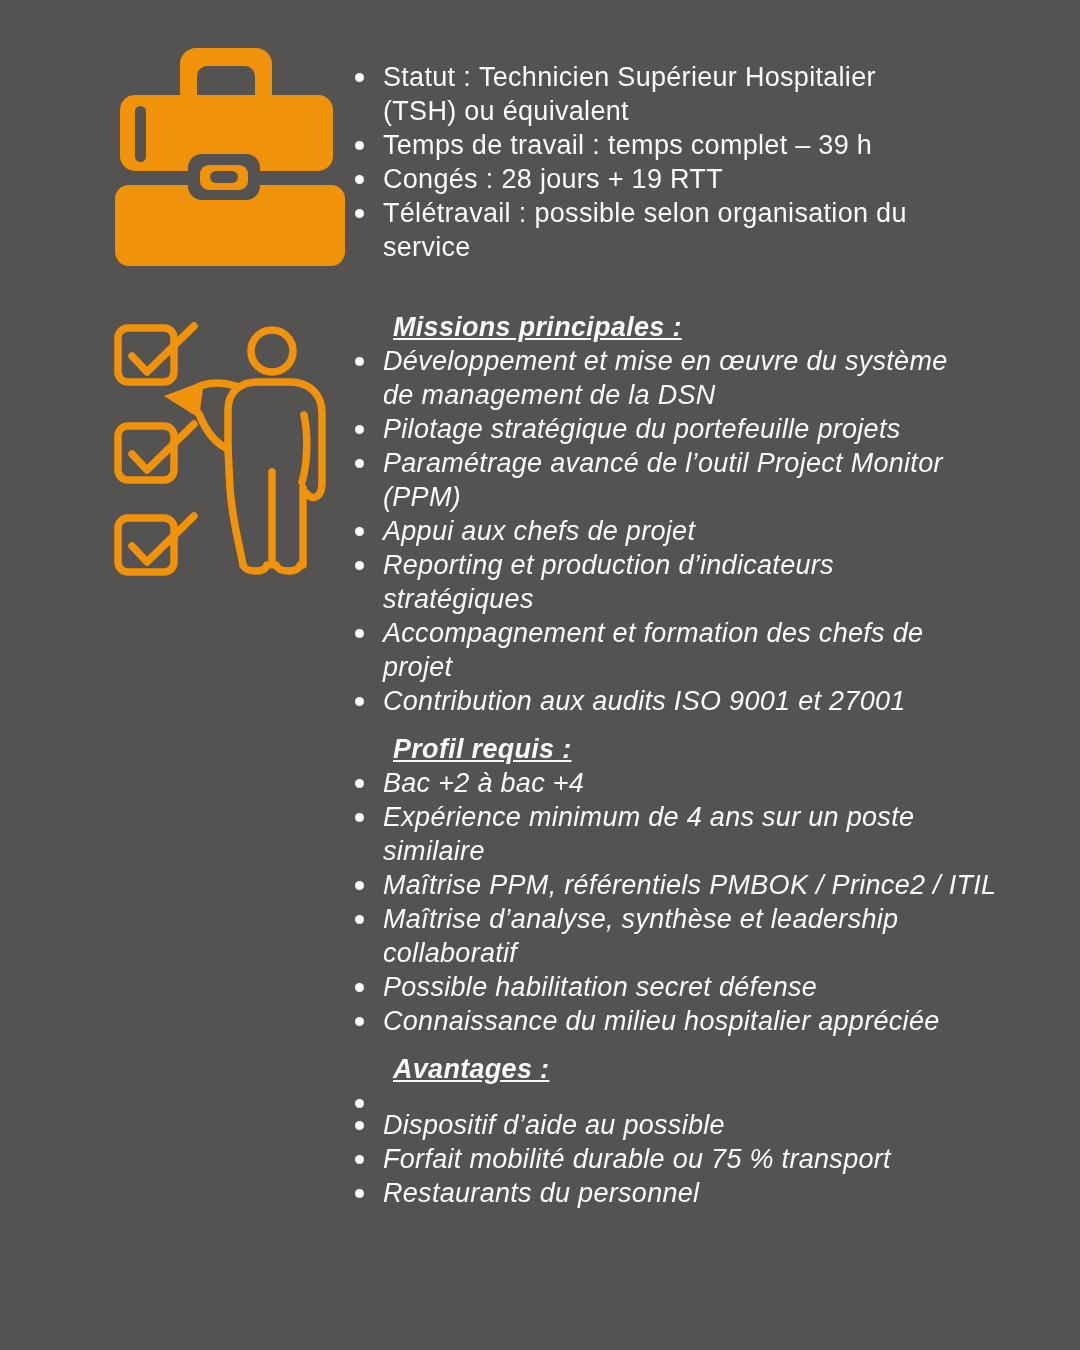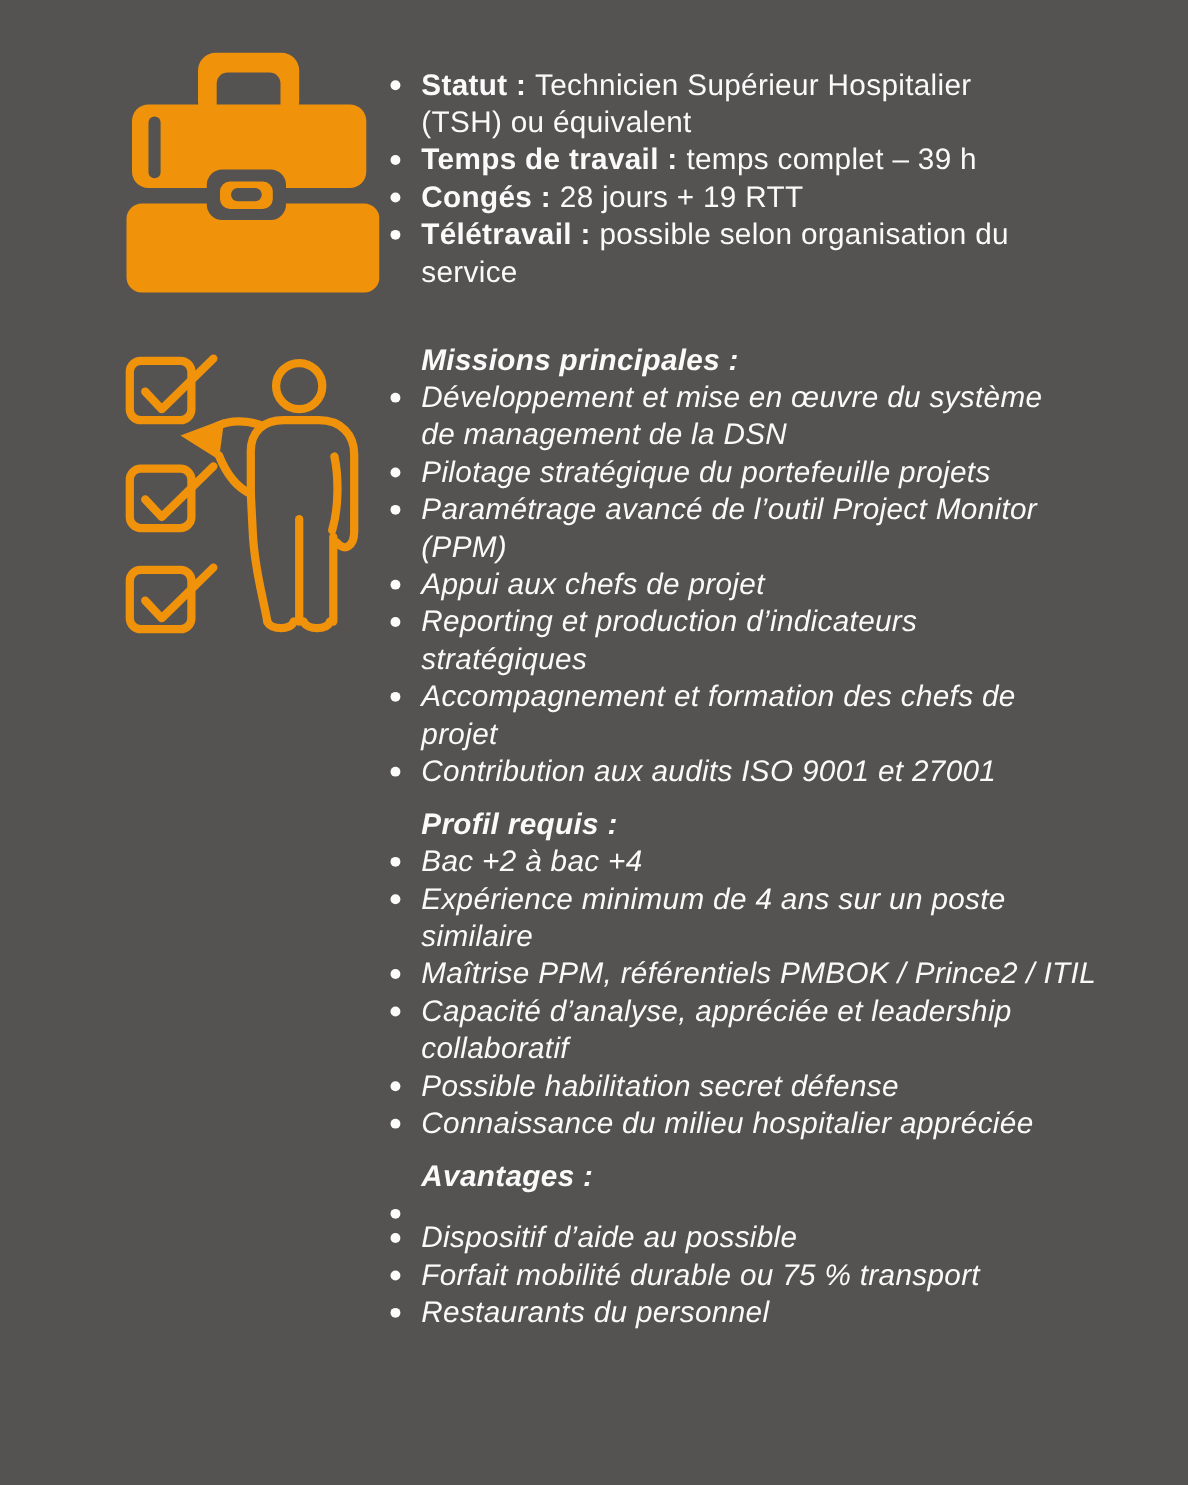--- a/index.html
+++ b/index.html
@@ -18,25 +18,25 @@
     position:absolute;left:352px;top:60px;width:690px;
     font-size:27px;line-height:34px;letter-spacing:.3px;
   }
   .li{display:flex;align-items:flex-start;}
   .dot{
     flex:0 0 auto;width:9px;height:9px;border-radius:50%;
     background:#FCFCFC;margin:13px 19px 0 3px;
   }
   .txt{white-space:pre-line;min-width:0;}
   .intro .txt{font-style:normal;}
-  .intro .lbl{font-weight:bold;margin-right:8px;}
+  .intro .lbl{font-weight:normal;margin-right:8px;}
   .sec .txt{font-style:italic;}
   .heading{
     font-style:italic;font-weight:bold;
-    margin-left:31px;margin-top:14px;
+    margin-left:41px;margin-top:14px;text-decoration:underline;
   }
   .heading.first{margin-top:46px;}
 </style>
 </head>
 <body>
 
 <div class="canvas">
 
   <div class="icon-wrap icon-briefcase">
     <svg width="232" height="224" viewBox="0 0 232 224" xmlns="http://www.w3.org/2000/svg">
@@ -146,21 +146,21 @@
           <span class="dot"></span>
           <div class="txt">Expérience minimum de 4 ans sur un poste
 similaire</div>
         </div>
       <div class="li">
           <span class="dot"></span>
           <div class="txt">Maîtrise PPM, référentiels PMBOK / Prince2 / ITIL</div>
         </div>
       <div class="li">
           <span class="dot"></span>
-          <div class="txt">Capacité d’analyse, appréciée et leadership
+          <div class="txt">Maîtrise d’analyse, synthèse et leadership
 collaboratif</div>
         </div>
       <div class="li">
           <span class="dot"></span>
           <div class="txt">Possible habilitation secret défense</div>
         </div>
       <div class="li">
           <span class="dot"></span>
           <div class="txt">Connaissance du milieu hospitalier appréciée</div>
         </div>

